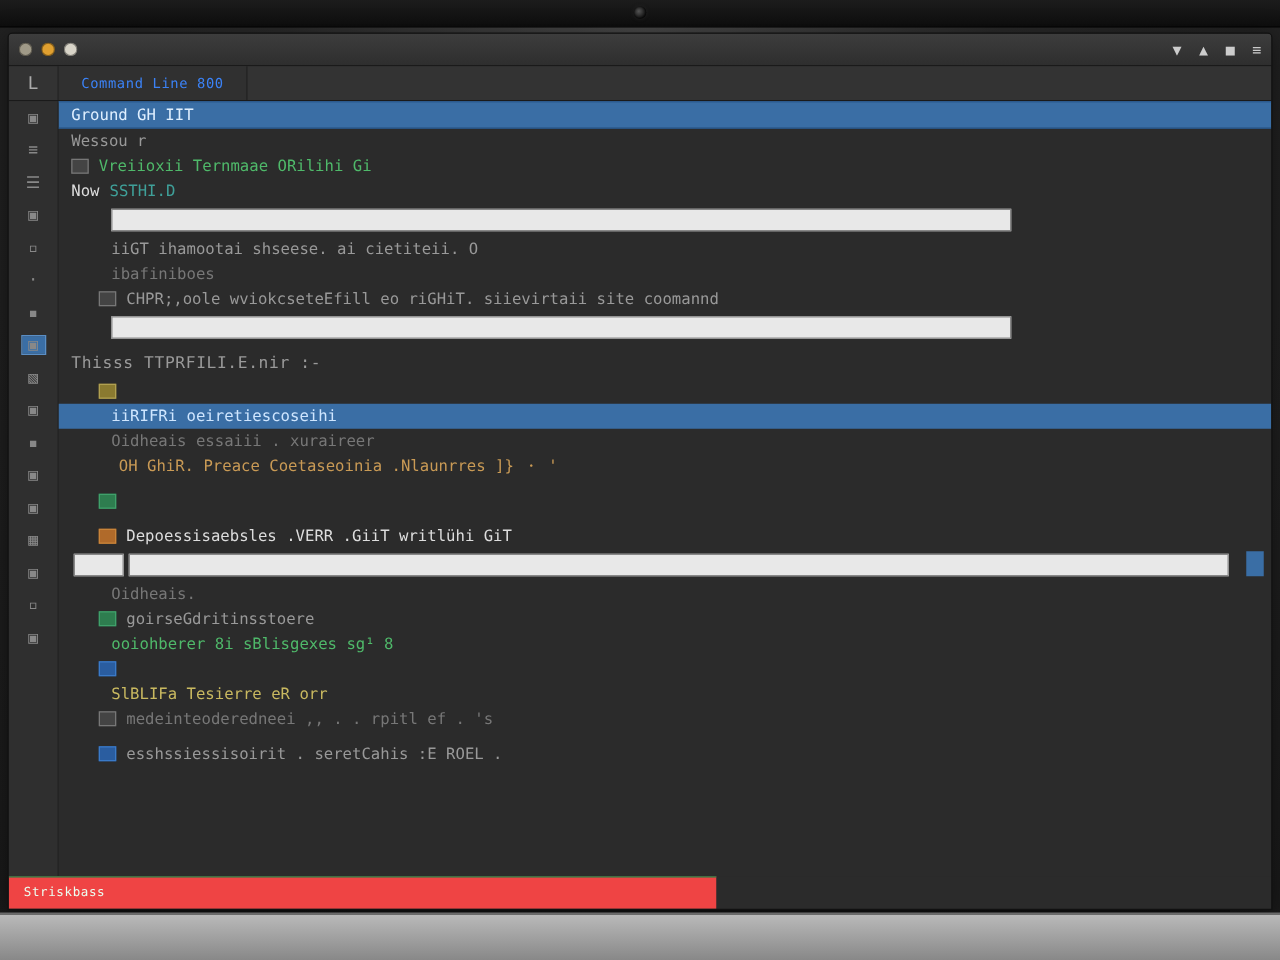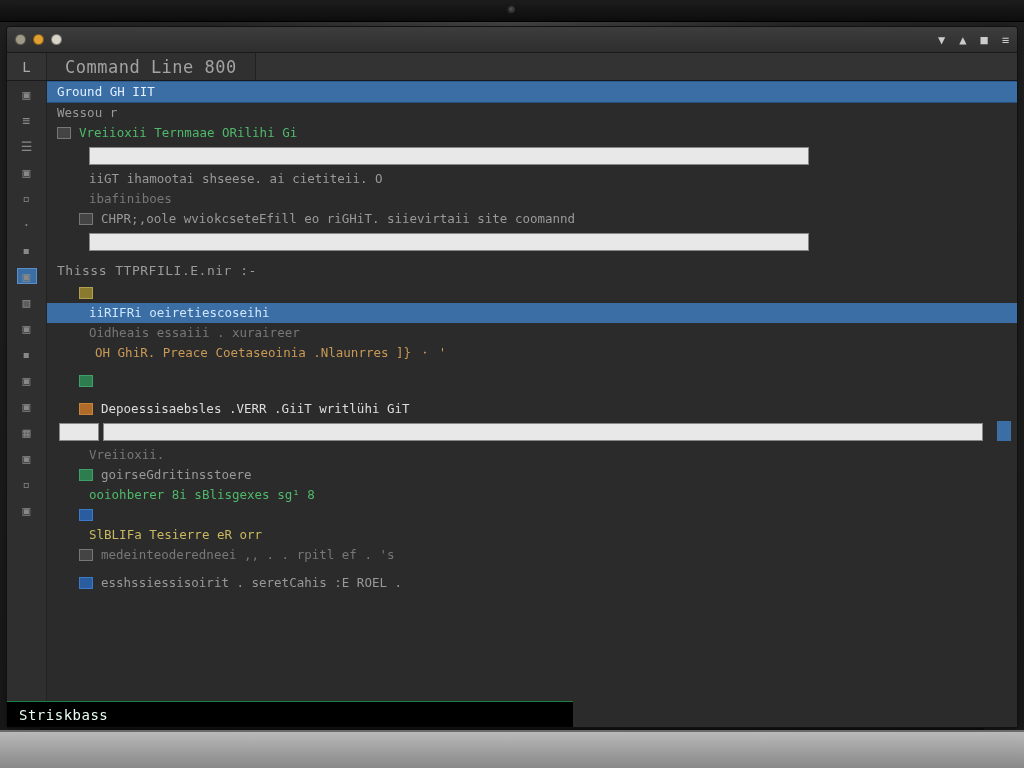--- a/index.html
+++ b/index.html
@@ -59,21 +59,21 @@
   }
   .left-gutter {
     width: 40px;
     display: flex; align-items: center; justify-content: center;
     color: #aaa; font-size: 14px;
     border-right: 1px solid #222;
   }
   .tab {
     padding: 0 18px;
     display: flex; align-items: center;
-    color: #a3a3a3; font-size: 17px; letter-spacing: 0.5px;
+    color: #3b82f6; font-size: 11px; letter-spacing: 0.5px;
     border-right: 1px solid #222;
     background: #303030;
     cursor: pointer;
   }
   
   .content {
     position: absolute;
     top: 54px; left: 0; right: 0; bottom: 26px;
     background: #2b2b2b;
     display: flex;
@@ -124,24 +124,24 @@
   .inputbar.short-left { flex-basis: 40px; margin-left: 12px; margin-right: 4px; }
   .inputwrap { display:flex; align-items:center; padding: 2px 0 2px 0; }
   .endcap { width: 14px; height: 20px; background: #3a6ea5; margin-left: 4px; }
   
   .section-label { color: #9a9a9a; font-size: 13px; letter-spacing: 0.5px; padding: 6px 10px 2px 10px; }
   
   .statusbar {
     position: absolute;
     left: 0; bottom: 0; height: 26px;
     width: 56%;
-    background: #000000;
+    background: #ef4444;
     color: #eafff1;
     display: flex; align-items: center;
-    padding: 0 12px; font-size: 14px; letter-spacing: 0.5px;
+    padding: 0 12px; font-size: 10px; letter-spacing: 0.5px;
     border-top: 1px solid #188044;
   }
   
   .bottom-chrome {
     position: absolute; left: 0; right: 0; bottom: 0; height: 38px;
     background: linear-gradient(#b9b9b9, #888);
     border-top: 2px solid #6a6a6a;
   }
   .bottom-shadow {
     position: absolute; left: 40px; right: 40px; bottom: 38px; height: 2px;
@@ -208,20 +208,24 @@
 
         <div class="row">
           <span class="grey">Wessou r</span>
         </div>
 
         <div class="row">
           <span class="icon-sq"></span>
           <span class="green">Vreiioxii Ternmaae ORilihi Gi</span>
         </div>
 
+        <div class="row" style="gap:8px;">
+          <span class="white">Now</span>
+          <span class="teal">SSTHI.D</span>
+        </div>
 
         <div class="inputwrap">
           <div class="inputbar"></div>
         </div>
 
         <div class="row">
           <span class="grey" style="margin-left:32px">iiGT ihamootai shseese. ai cietiteii. O</span>
         </div>
         <div class="row">
           <span class="dim" style="margin-left:32px">ibafiniboes</span>
@@ -265,21 +269,21 @@
           <span class="white">Depoessisaebsles .VERR .GiiT writlühi GiT</span>
         </div>
 
         <div class="inputwrap" style="align-items:stretch;">
           <div class="inputbar short-left"></div>
           <div class="inputbar long" style="margin-left:0"></div>
           <div class="endcap"></div>
         </div>
 
         <div class="row">
-          <span class="dim" style="margin-left:32px">Vreiioxii.</span>
+          <span class="dim" style="margin-left:32px">Oidheais.</span>
         </div>
         <div class="row">
           <span class="icon-sq g" style="margin-left:22px"></span>
           <span class="grey">goirseGdritinsstoere</span>
         </div>
         <div class="row">
           <span class="green" style="margin-left:32px">ooiohberer    8i   sBlisgexes sg¹  8</span>
         </div>
         <div class="row">
           <span class="icon-sq b" style="margin-left:22px"></span>

